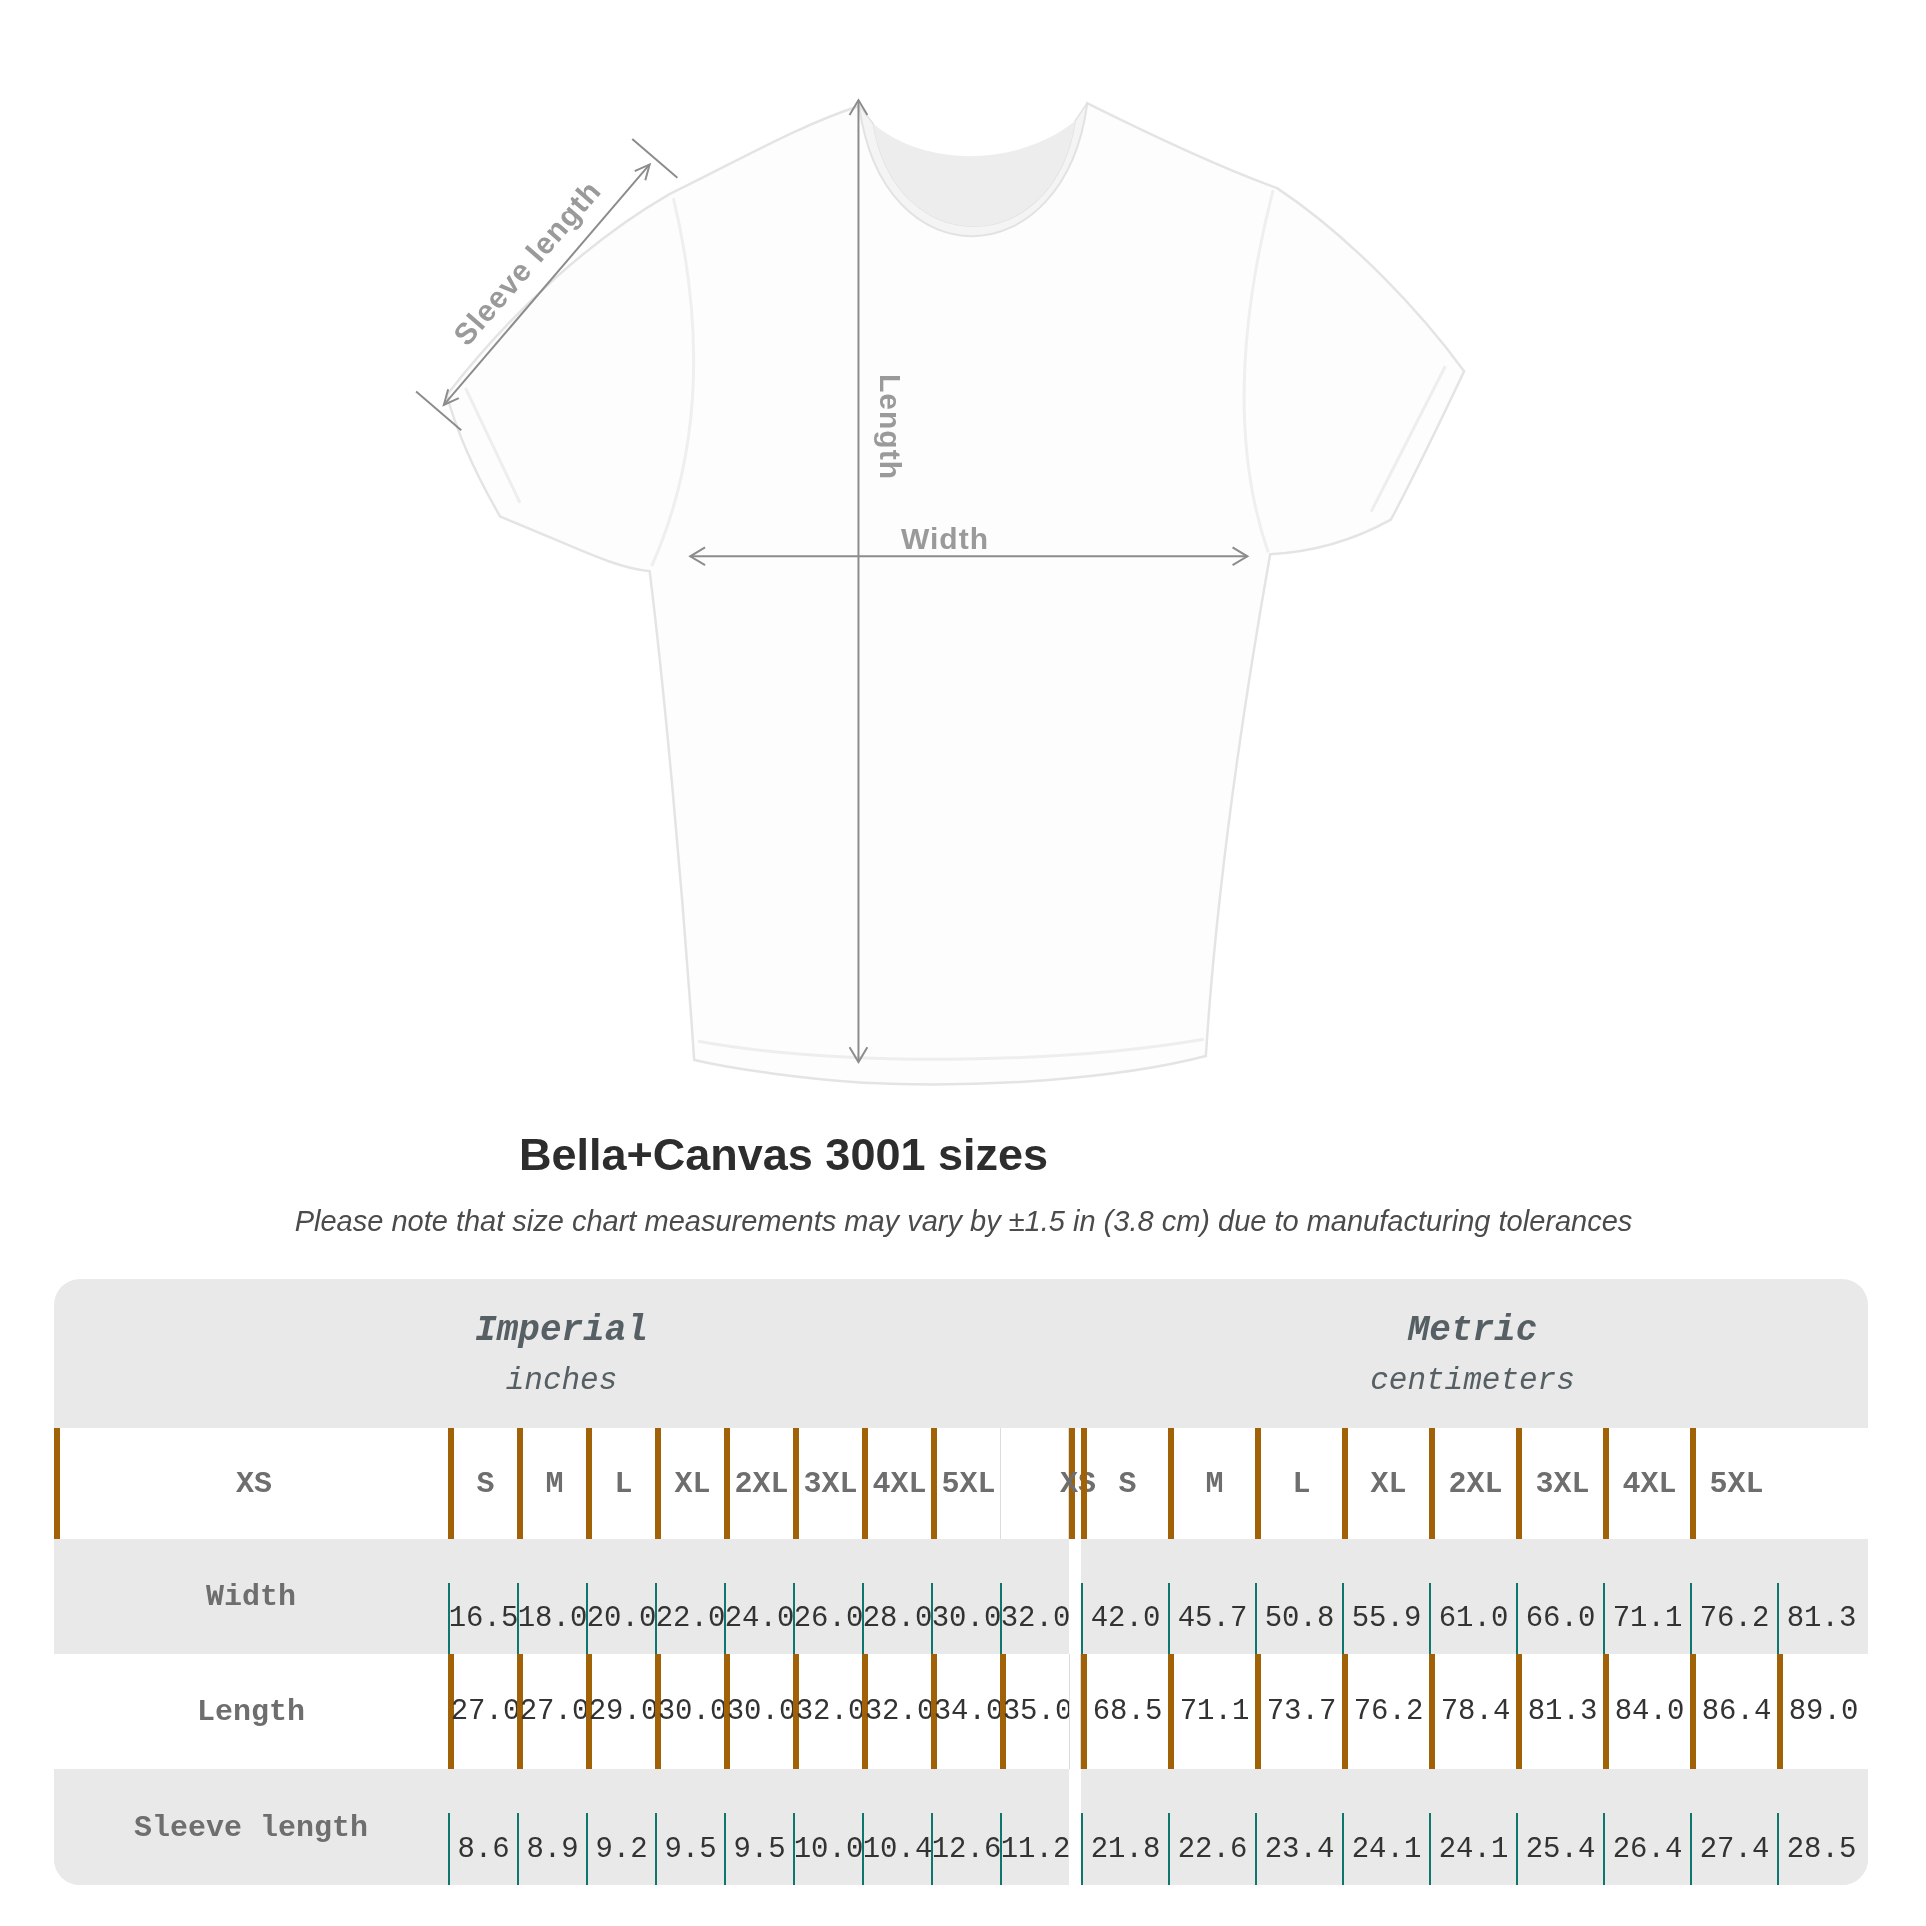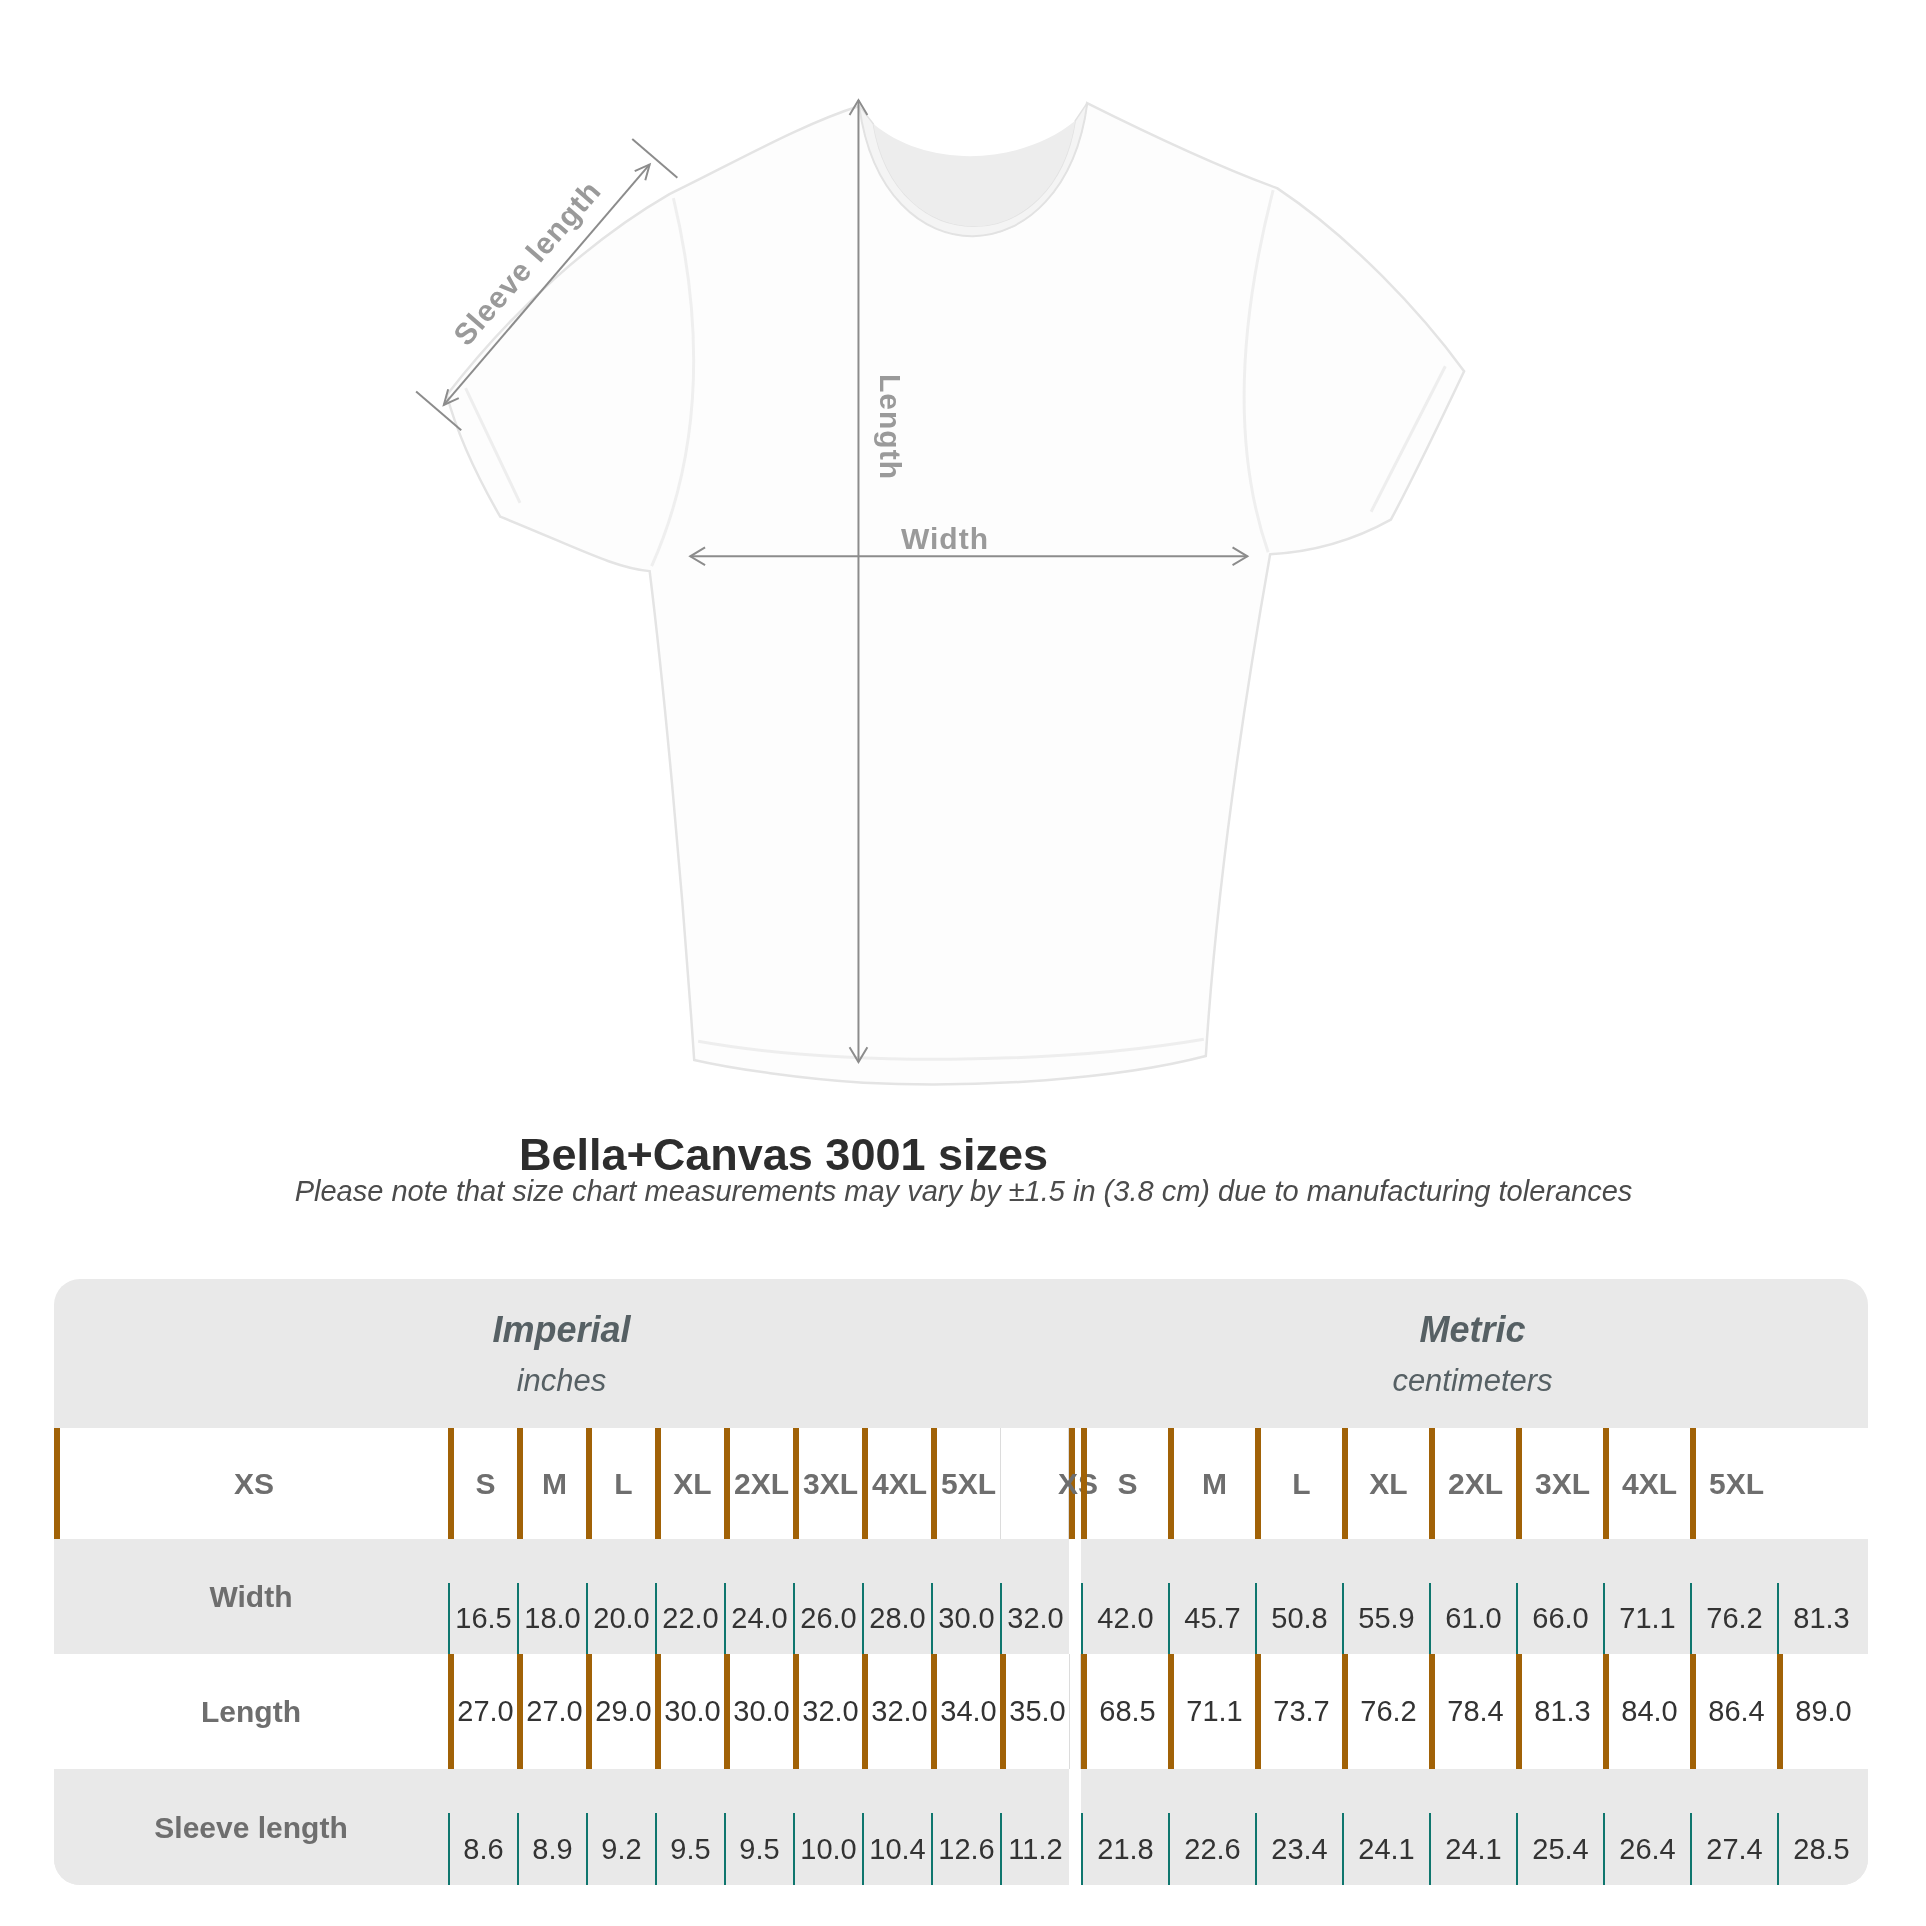--- a/index.html
+++ b/index.html
@@ -17,29 +17,29 @@
   }
   .lbl-sleeve{left:389px;top:246px;width:277px;text-align:center;transform:rotate(-49deg);}
   .lbl-length{left:907px;top:374px;transform-origin:0 0;transform:rotate(90deg);}
   .lbl-width{left:846px;top:522px;width:198px;text-align:center;}
   
   .chart-title{
     position:absolute;left:0;top:1129px;width:1567px;text-align:center;
     font-size:45px;font-weight:bold;color:#2d2d2d;
   }
   .chart-note{
-    position:absolute;left:0;top:1175px;width:1927px;text-align:center;
+    position:absolute;left:0;top:1205px;width:1927px;text-align:center;
     font-size:29px;font-style:italic;color:#4b4b4b;
   }
   
   .size-table{
     position:absolute;left:54px;top:1279px;width:1814px;height:606px;
     background:#e9e9e9;border-radius:26px;overflow:hidden;
   }
-  .t-row{display:grid;grid-template-columns:394px repeat(9,69px) 12px repeat(9,87px);}
+  .t-row{display:grid;grid-template-columns:394px repeat(9,69px) 12px repeat(9,87px);font-family:Liberation Mono, monospace;}
   .unit-band{height:149px;}
   .unit-cell{display:flex;flex-direction:column;align-items:center;justify-content:center;}
   .unit-imperial{grid-column:1 / span 10;}
   .unit-metric{grid-column:12 / span 9;}
   .unit-name{font-size:36px;font-weight:bold;font-style:italic;color:#566064;}
   .unit-sub{font-size:31px;font-style:italic;color:#566064;margin-top:12px;}
   .header-row{height:111px;background:#ffffff;}
   .row-width{height:115px;background:#e9e9e9;}
   .row-length{height:115px;background:#ffffff;}
   .row-sleeve{height:117px;background:#e9e9e9;}

